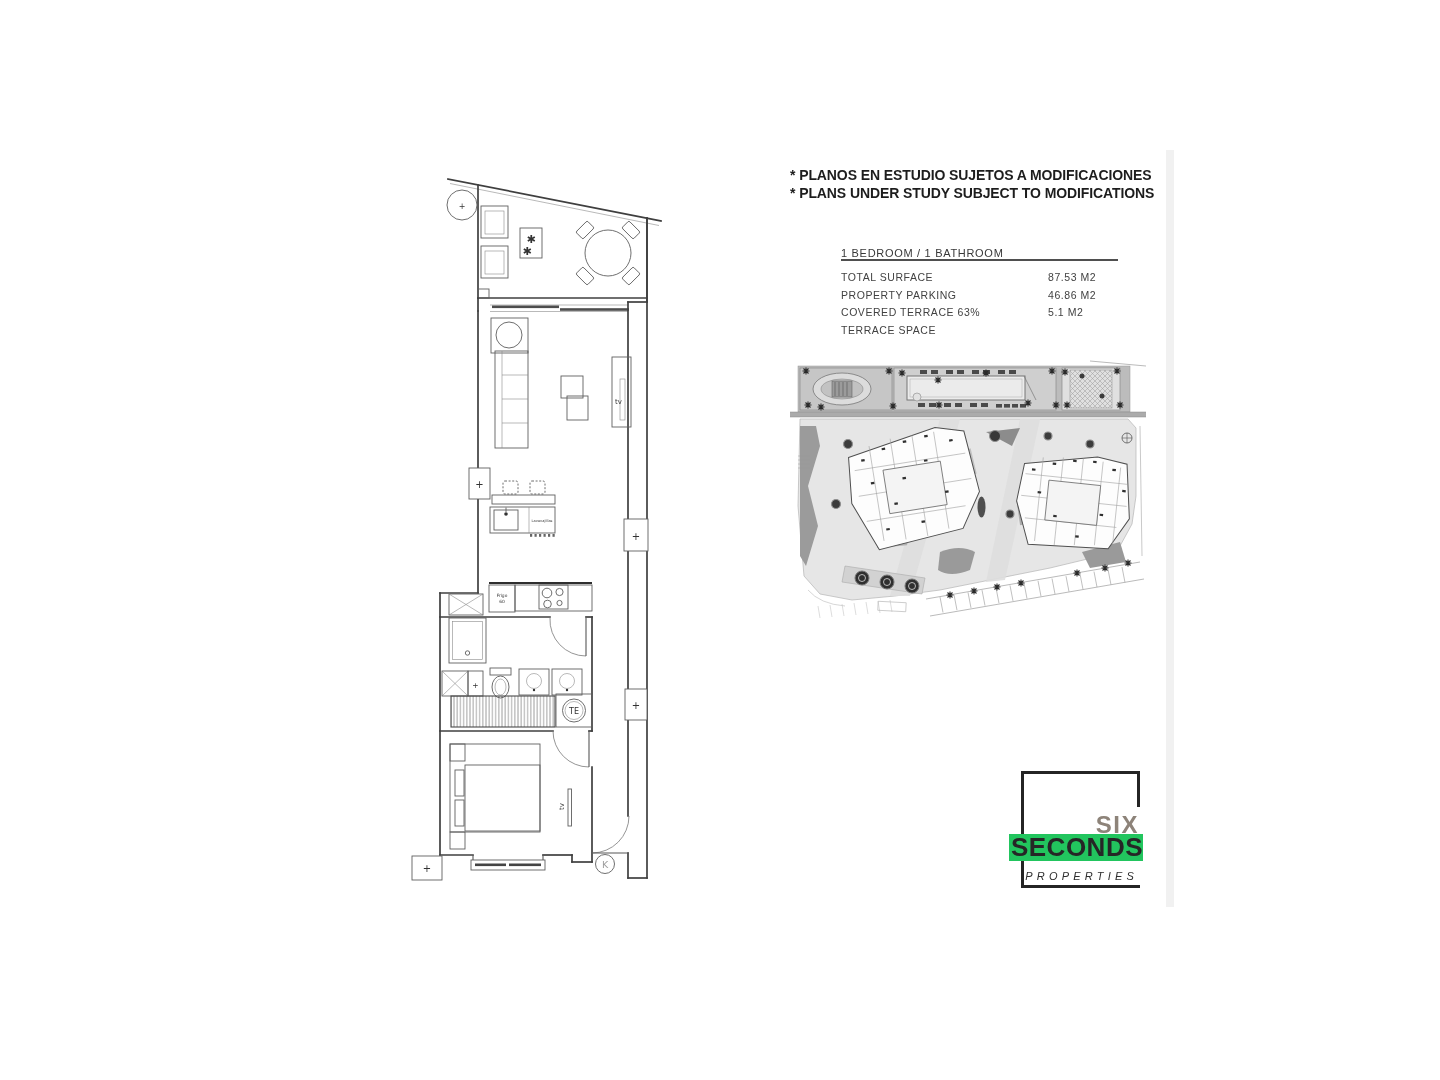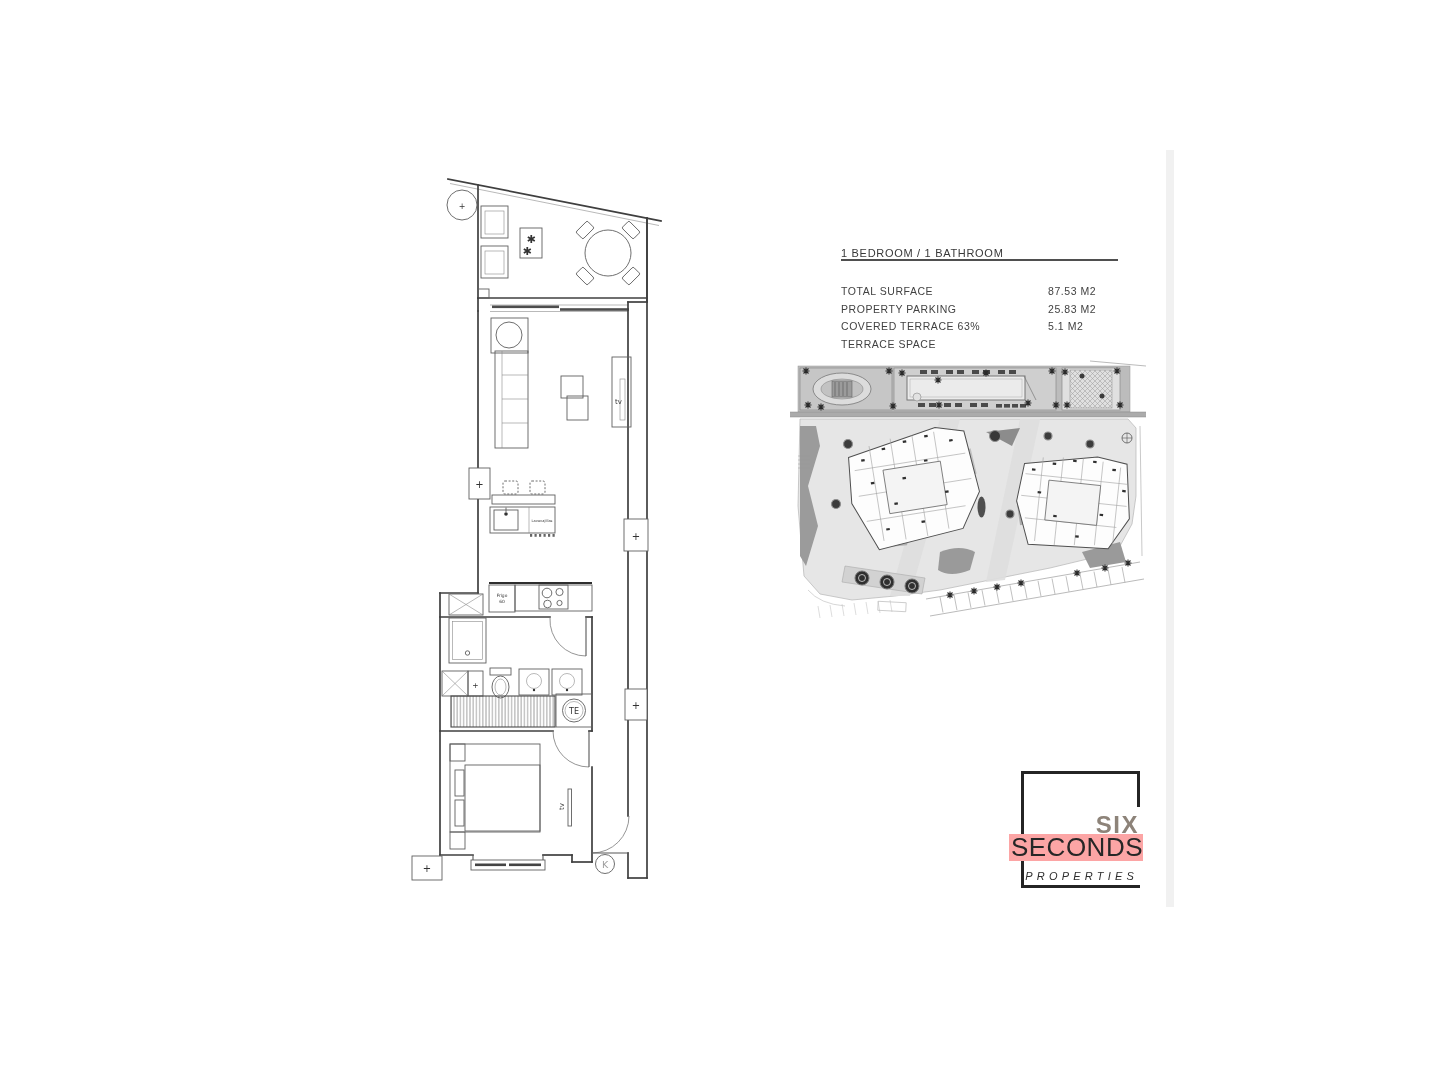--- a/index.html
+++ b/index.html
@@ -6,21 +6,21 @@
   .page{position:relative;width:1440px;height:1080px;background:#ffffff;overflow:hidden;
         font-family:"Liberation Sans",sans-serif;}
   .page-edge{position:absolute;left:1166px;top:150px;width:8px;height:757px;background:#f1f1f1;}
   
   .disclaimer{position:absolute;left:790px;top:167px;font-weight:bold;font-size:14px;
               letter-spacing:-0.1px;color:#1d1d1d;line-height:17.5px;white-space:nowrap;}
   
   .specs{position:absolute;left:841px;top:247px;width:277px;color:#424242;}
   .specs-header{font-size:11px;letter-spacing:.7px;color:#383838;
                 border-bottom:2px solid #4f4f4f;white-space:nowrap;}
-  .specs-rows{margin-top:24px;}
+  .specs-rows{margin-top:10px;}
   .specs-row{display:flex;height:17.5px;font-size:10.5px;letter-spacing:.55px;white-space:nowrap;}
   .specs-row .lbl{width:207px;}
   
   .floorplan{position:absolute;left:398px;top:148px;}
   .siteplan{position:absolute;left:790px;top:356px;}
   .w{stroke:#3f3f3f;stroke-width:1.7;fill:none;stroke-linecap:square;}
   .w1{stroke:#565656;stroke-width:1.1;fill:none;}
   .f{stroke:#5f5f5f;stroke-width:0.9;fill:#fff;}
   .fn{stroke:#5f5f5f;stroke-width:0.9;fill:none;}
   .fl{stroke:#8a8a8a;stroke-width:0.6;fill:none;}
@@ -29,22 +29,22 @@
   .gtxt{font-family:"DejaVu Sans",sans-serif;fill:#9e9e9e;}
   
   .logo{position:absolute;left:1021px;top:771px;width:119px;height:97px;}
   .logo .b{position:absolute;background:#242424;}
   .logo .b-top{left:0;top:0;width:119px;height:3px;}
   .logo .b-left{left:0;top:0;width:3px;height:117px;}
   .logo .b-bottom{left:0;top:114px;width:119px;height:3px;}
   .logo .b-right{left:116px;top:0;width:3px;height:36px;}
   .logo-six{position:absolute;right:1px;top:42px;font-weight:bold;font-size:24px;
             letter-spacing:1.5px;color:#8d8379;line-height:24px;}
-  .logo-seconds{position:absolute;right:-3px;top:63px;font-weight:normal;font-size:26px;
-            letter-spacing:.5px;color:#262626;line-height:27px;background:#fca5a5;padding-left:2px;}
+  .logo-seconds{position:absolute;right:-3px;top:63px;font-weight:bold;font-size:26px;
+            letter-spacing:.5px;color:#262626;line-height:27px;background:#22c55e;padding-left:2px;}
   .logo-props{position:absolute;right:2px;top:99px;font-size:11px;letter-spacing:4.2px;
             color:#2e2e2e;font-style:italic;}
 </style>
 </head>
 <body>
 
 <div class="page">
 
   <svg class="floorplan" width="272" height="762" viewBox="0 0 272 762">
     <defs>
@@ -272,31 +272,35 @@
         <rect class="f" x="227" y="541" width="22" height="31" stroke-width="1.4"></rect>
         <text class="ptxt" x="238" y="561" font-size="10" text-anchor="middle">+</text>
       </g>
       <g>
         <rect class="f" x="14" y="708" width="30" height="24" stroke-width="1.4"></rect>
         <text class="ptxt" x="29" y="724" font-size="10" text-anchor="middle">+</text>
       </g>
     </g>
   </svg>
 
+  <div class="disclaimer">
+    <div>* PLANOS EN ESTUDIO SUJETOS A MODIFICACIONES</div>
+    <div>* PLANS UNDER STUDY SUBJECT TO MODIFICATIONS</div>
+  </div>
 
   <div class="specs">
     <div class="specs-header">1 BEDROOM / 1 BATHROOM</div>
     <div class="specs-rows">
       <div class="specs-row">
         <span class="lbl">TOTAL SURFACE</span>
         <span class="val">87.53 M2</span>
       </div>
       <div class="specs-row">
         <span class="lbl">PROPERTY PARKING</span>
-        <span class="val">25.83 M2</span>
+        <span class="val">46.86 M2</span>
       </div>
       <div class="specs-row">
         <span class="lbl">COVERED TERRACE 63%</span>
         <span class="val">5.1 M2</span>
       </div>
       <div class="specs-row">
         <span class="lbl">TERRACE SPACE</span>
         <span class="val"></span>
       </div>
     </div>

